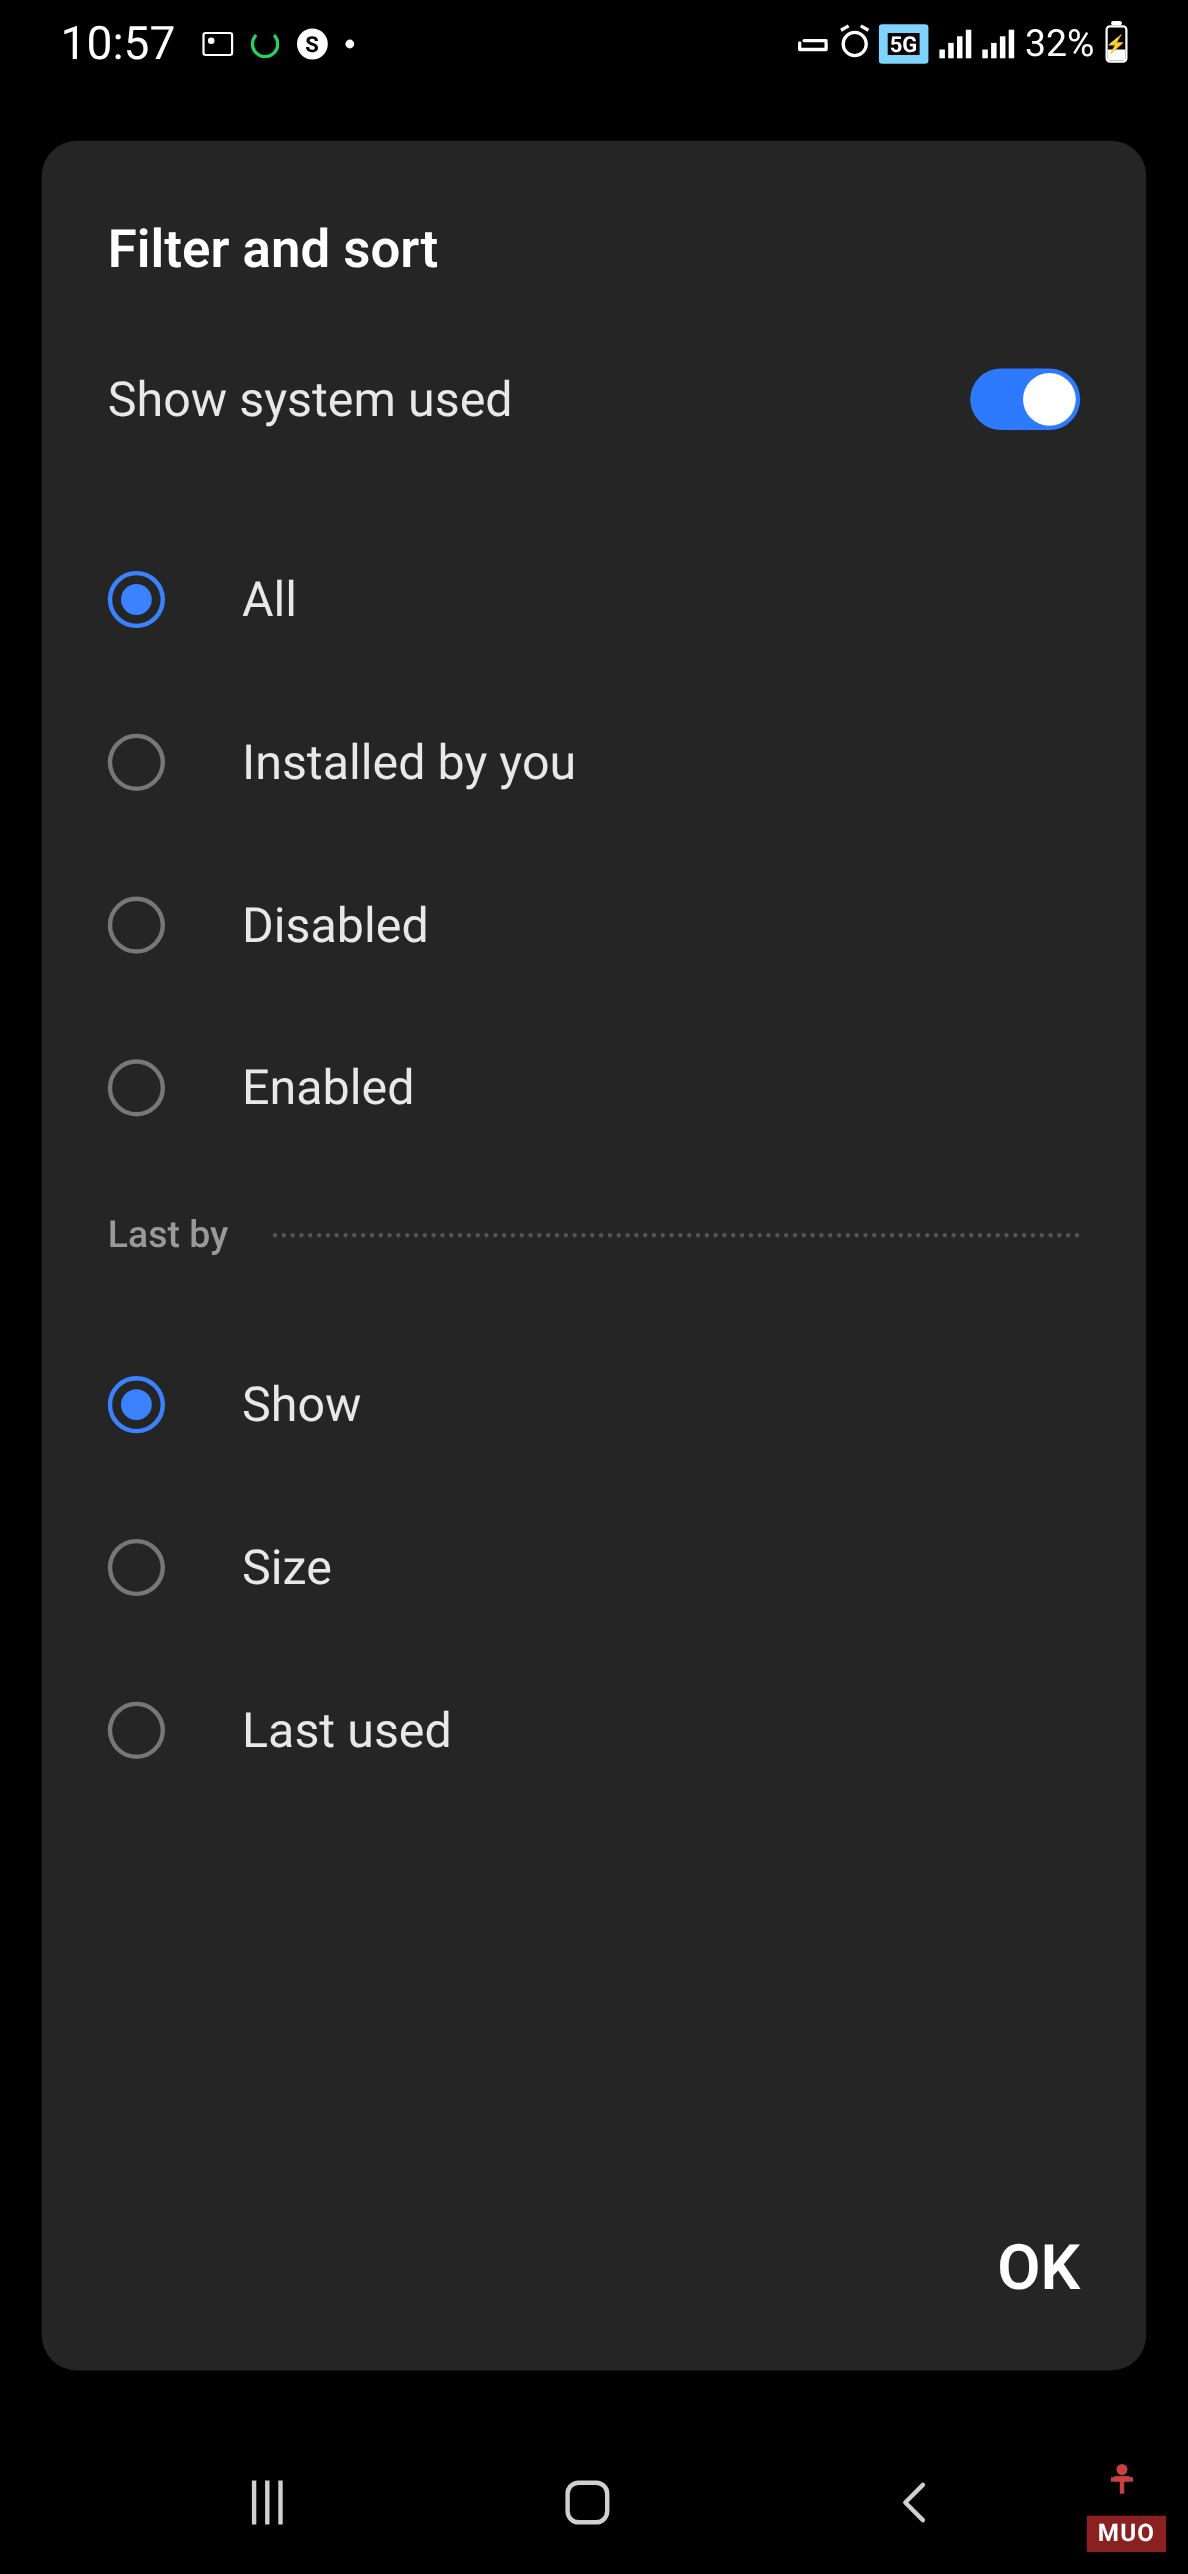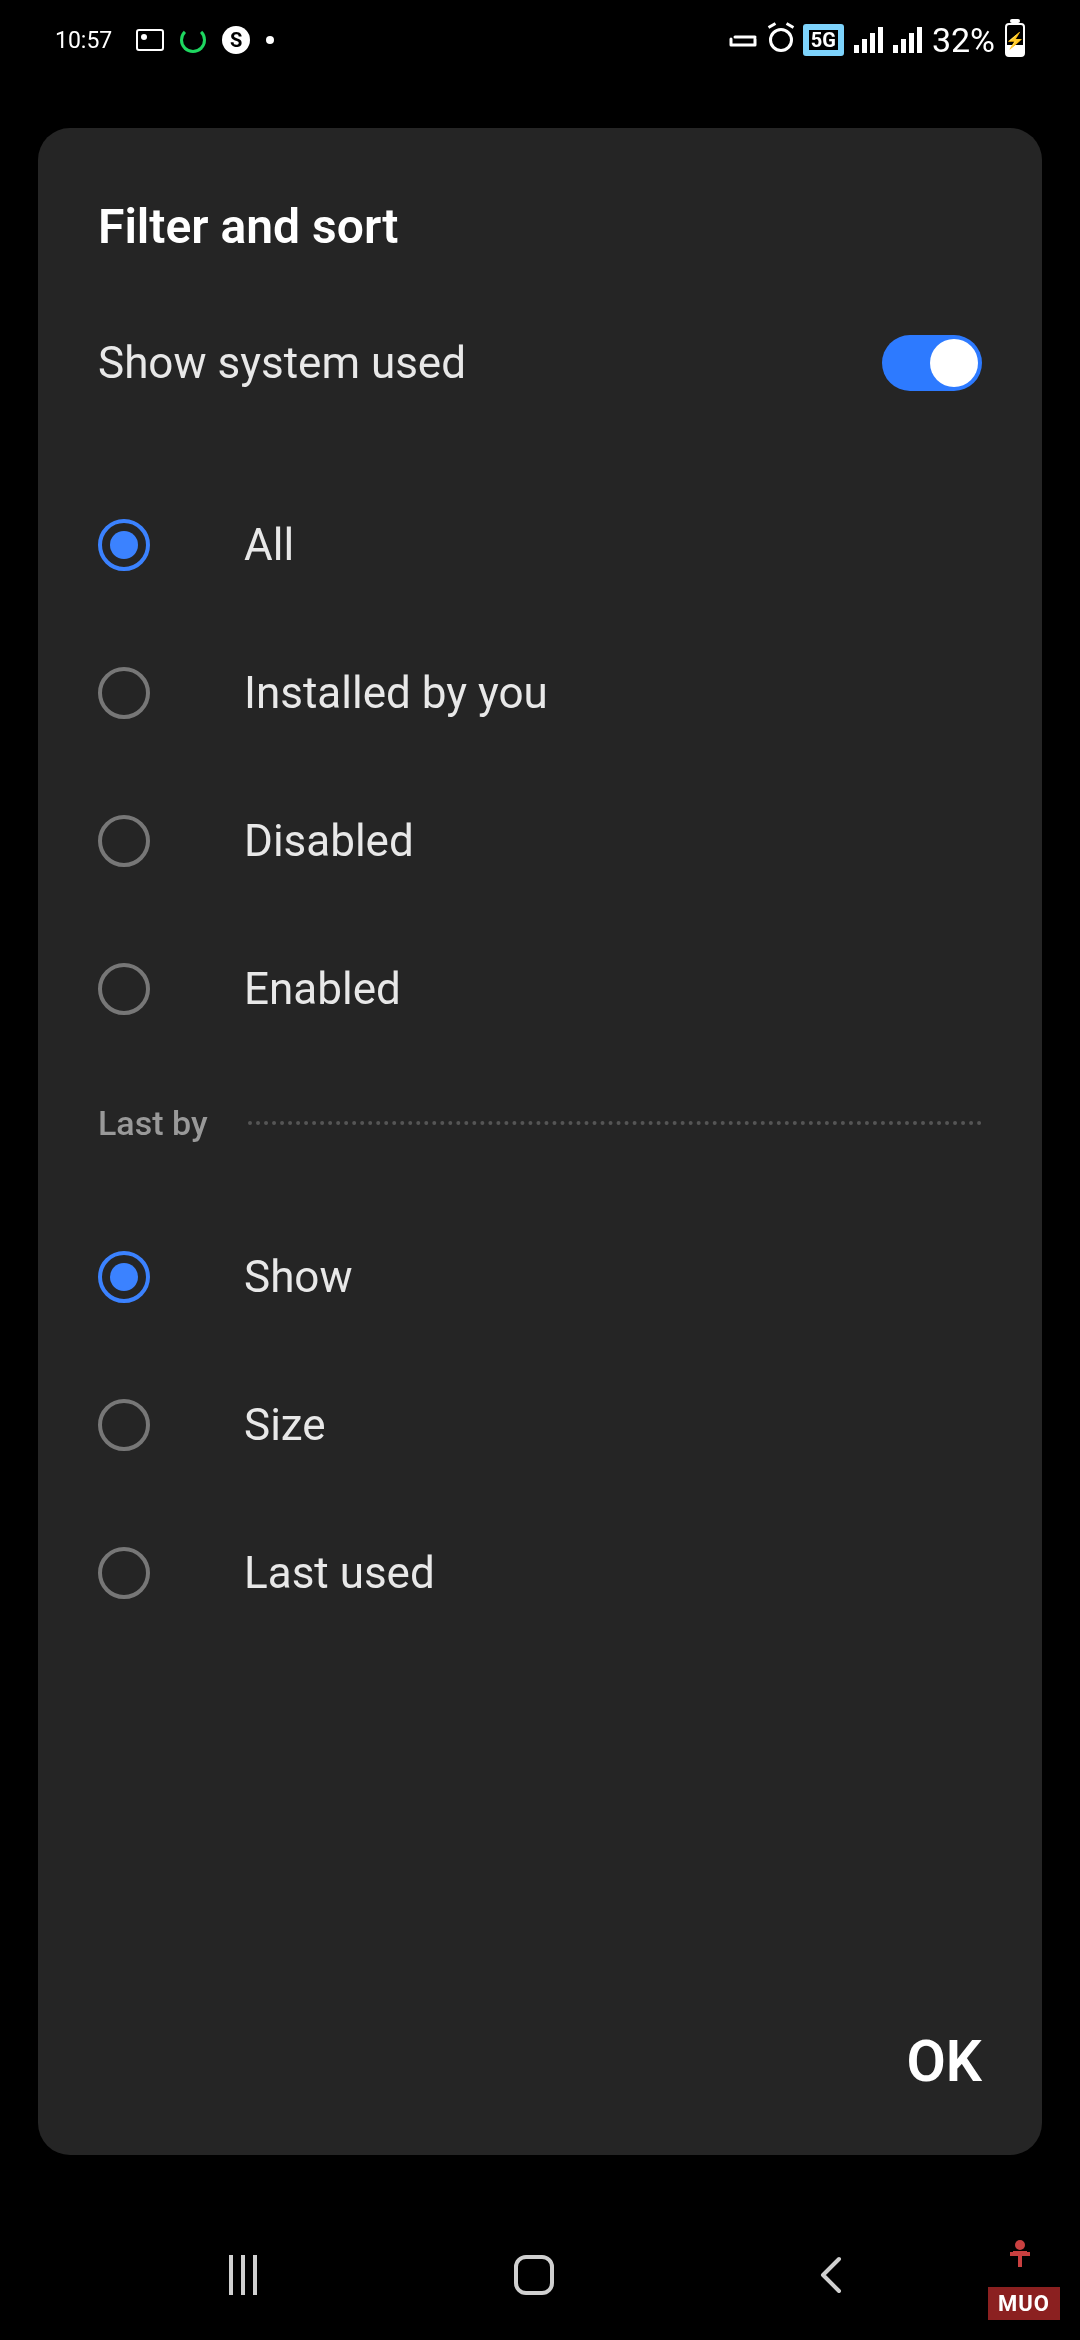--- a/index.html
+++ b/index.html
@@ -36,21 +36,21 @@
       display: flex;
       align-items: center;
       gap: 16px;
     }
     .status-right {
       display: flex;
       align-items: center;
       gap: 10px;
     }
     .time {
-      font-size: 23px;
+      font-size: 42px;
       font-weight: 400;
       margin-right: 8px;
     }
     .sb-icon { display: inline-flex; align-items: center; justify-content: center; }
     .picture-icon {
       width: 28px; height: 22px;
       border: 2.5px solid #fff;
       border-radius: 3px;
       position: relative;
     }
@@ -95,21 +95,21 @@
       position: absolute;
       width: 8px; height: 3px;
       background: #fff;
       top: -7px;
     }
     .alarm-icon::before { left: -4px; transform: rotate(-30deg); }
     .alarm-icon::after { right: -4px; transform: rotate(30deg); }
     .net-5g {
       font-size: 20px;
       font-weight: bold;
-      border: 6px solid #7dd3fc;
+      border: 8px solid #7dd3fc;
       padding: 0 2px;
       border-radius: 3px;
       line-height: 1;
     }
     .signal-bars {
       display: flex;
       align-items: flex-end;
       gap: 3px;
       height: 26px;
     }
@@ -233,21 +233,21 @@
     .dotted-line {
       flex: 1;
       height: 0;
       border-top: 4px dotted #555;
     }
 
     
     .radio-item {
       display: flex;
       align-items: flex-start;
-      gap: 94px;
+      gap: 70px;
       padding: 48px 0;
     }
     .radio {
       width: 52px;
       height: 52px;
       border: 4px solid #777;
       border-radius: 50%;
       flex-shrink: 0;
       display: flex;
       align-items: center;

